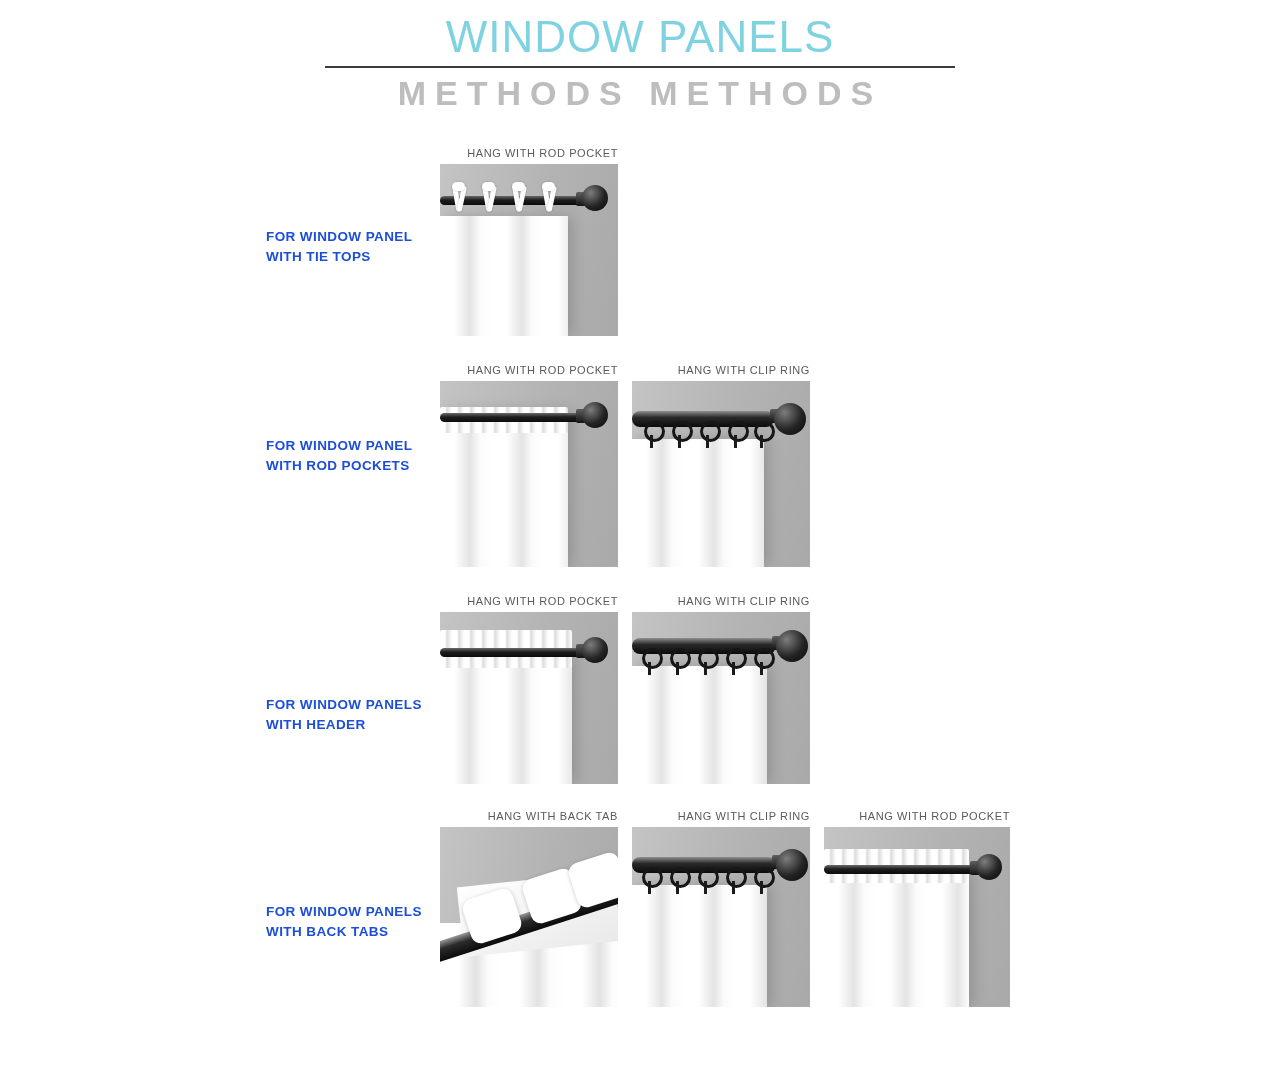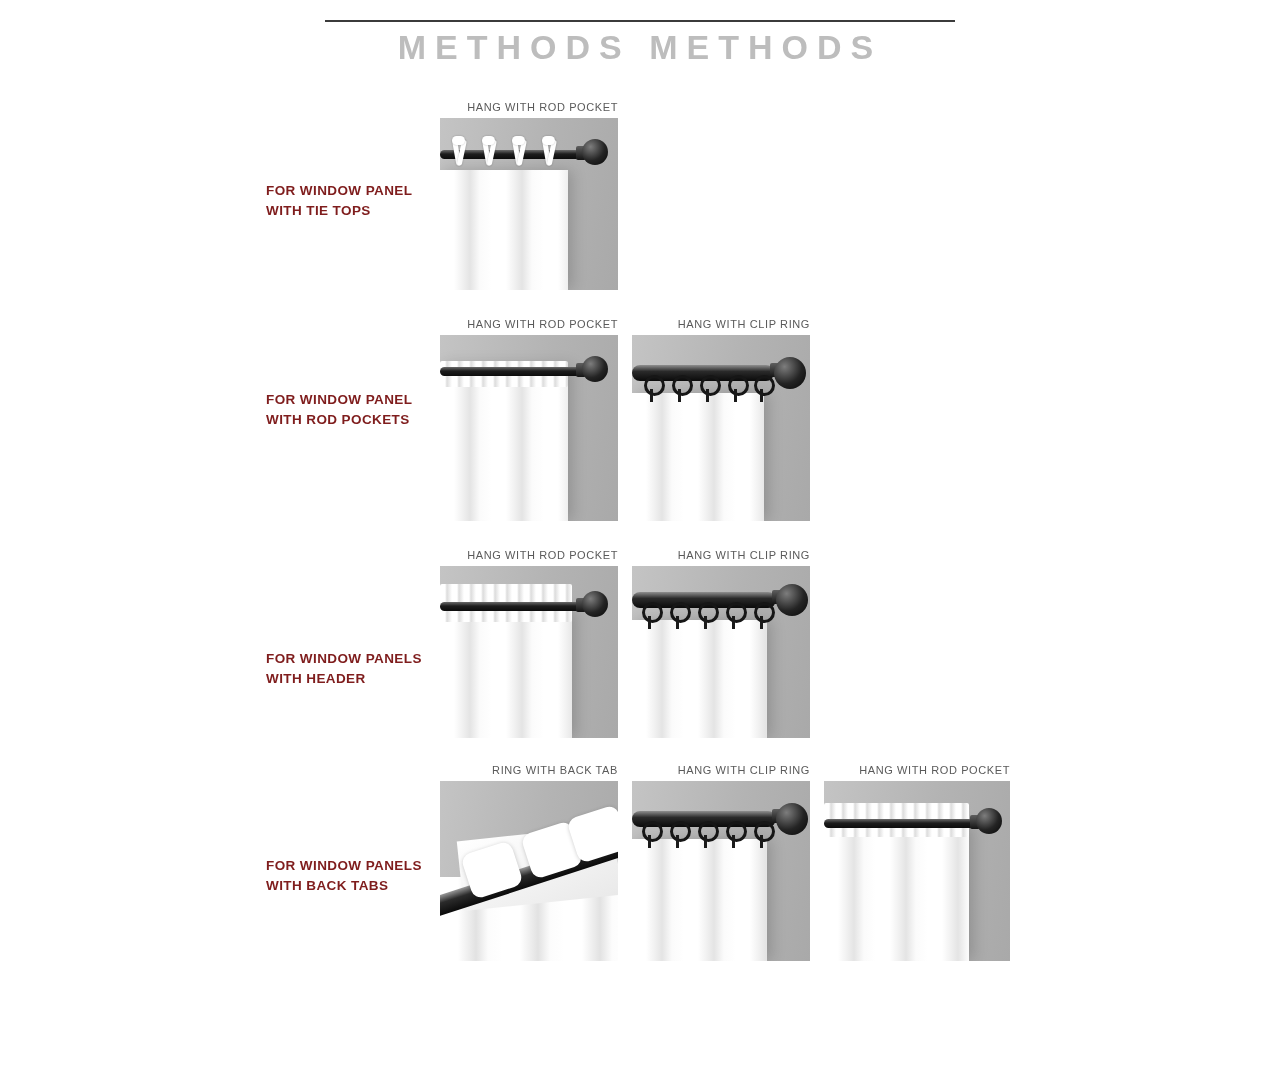--- a/index.html
+++ b/index.html
@@ -54,21 +54,21 @@
     padding-left: 266px;
     position: relative;
   }
   .row-label {
     position: absolute;
     left: 266px;
     font-size: 13.5px;
     font-weight: 700;
     letter-spacing: 0.4px;
     line-height: 1.45;
-    color: #7f1d1d;
+    color: #1d4ed8;
     white-space: pre-line;
     width: 180px;
   }
   .cells {
     margin-left: 174px;
     display: flex;
     gap: 14px;
     align-items: flex-end;
   }
   .cell {
@@ -232,20 +232,21 @@
     top: 52px;
     height: 70px;
     background: linear-gradient(160deg, #ffffff 0%, #f6f6f6 40%, #e9e9e9 100%);
     transform: rotate(-6deg);
   }
 </style>
 </head>
 <body>
 
 <div class="header">
+  <div class="title">WINDOW PANELS</div>
   <div class="rule"></div>
   <div class="subtitle">METHODS METHODS</div>
 </div>
 
 <div class="rows">
 
   <div class="row">
     <div class="row-label" style="top:80px;">FOR WINDOW PANEL
 WITH TIE TOPS</div>
     <div class="cells">
@@ -355,21 +356,21 @@
 
     </div>
   </div>
 
   <div class="row" style="margin-top:26px;">
     <div class="row-label" style="top:92px;">FOR WINDOW PANELS
 WITH BACK TABS</div>
     <div class="cells" style="gap:14px;">
 
       <div class="cell">
-        <div class="cell-caption">RING WITH BACK TAB</div>
+        <div class="cell-caption">HANG WITH BACK TAB</div>
         <div class="pic backtab" style="width:178px;height:180px;">
           <div class="wallshade"></div>
           <div class="fabric"></div>
           <div class="fabricTop"></div>
           <div class="diagrod"></div>
           <div class="tabloop" style="left:26px;top:66px;"></div>
           <div class="tabloop" style="left:86px;top:46px;"></div>
           <div class="tabloop" style="left:132px;top:30px;"></div>
         </div>
       </div>

